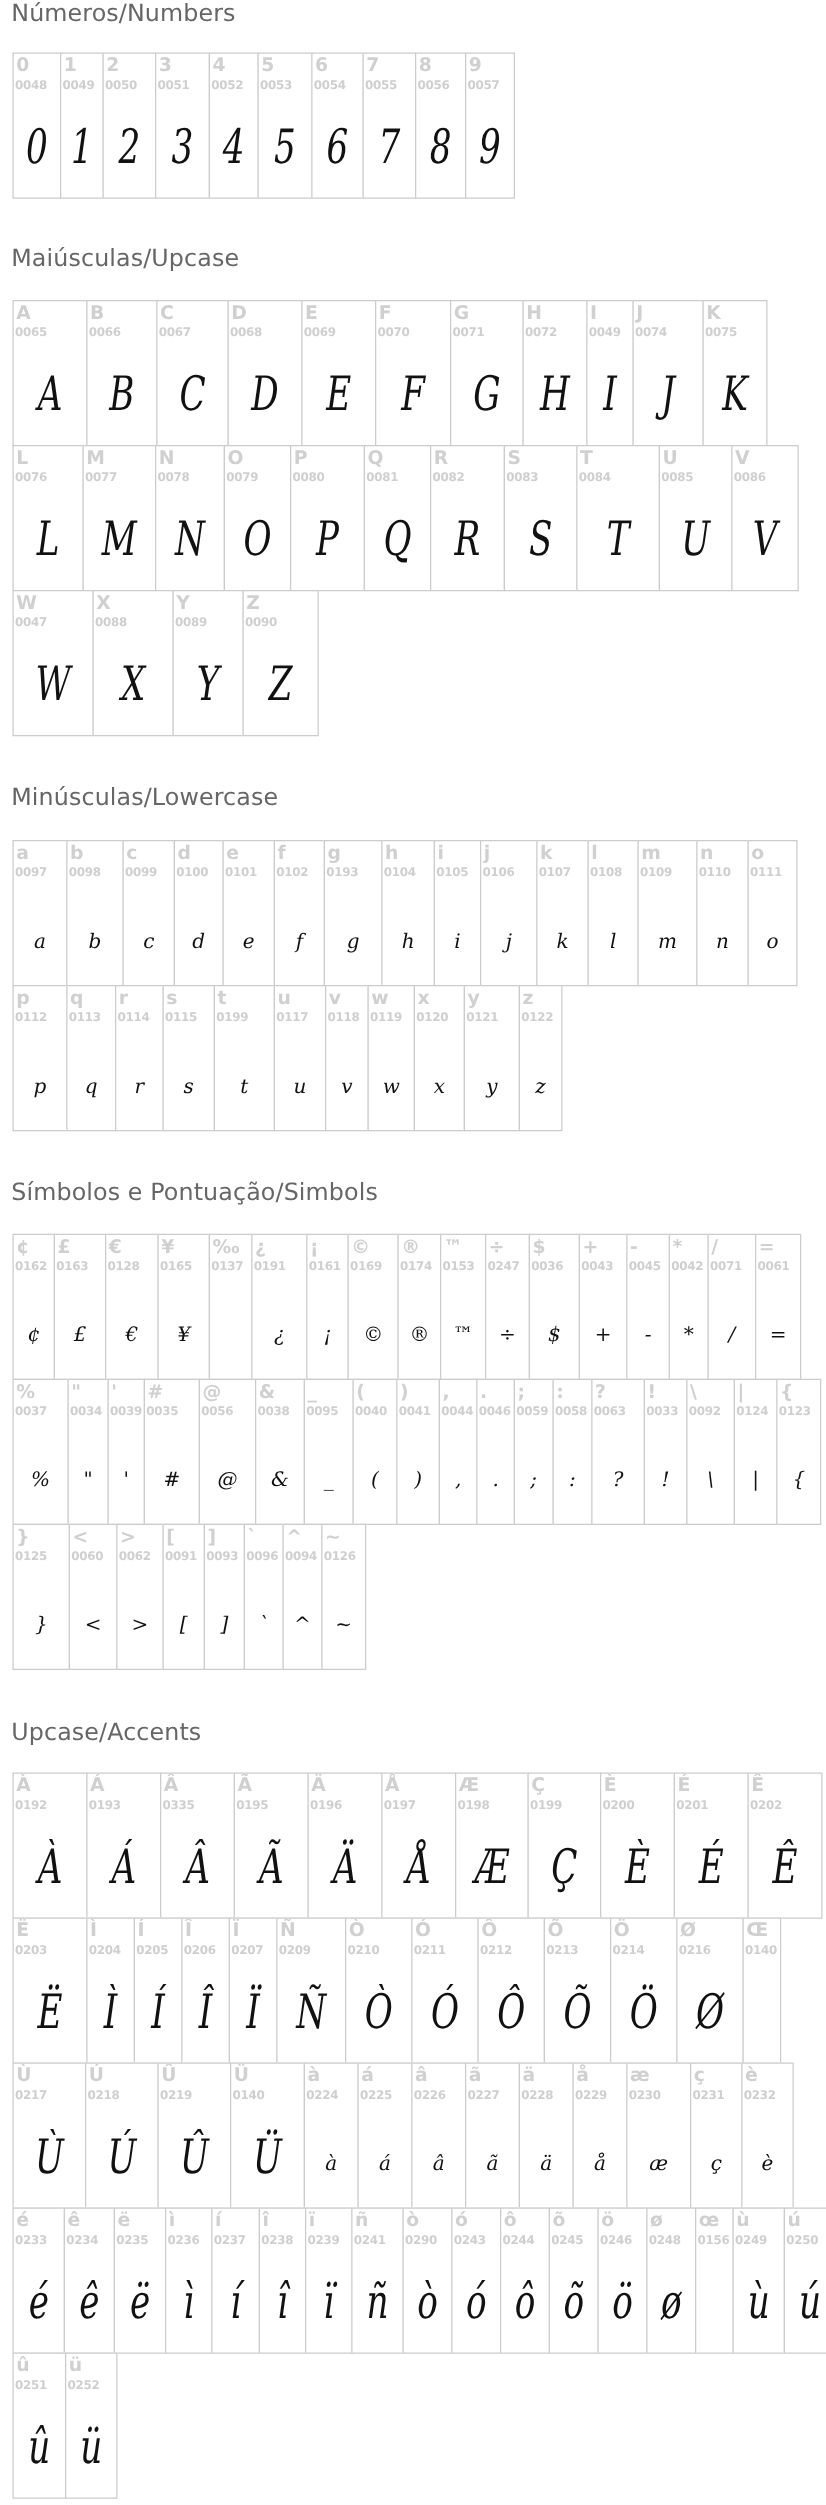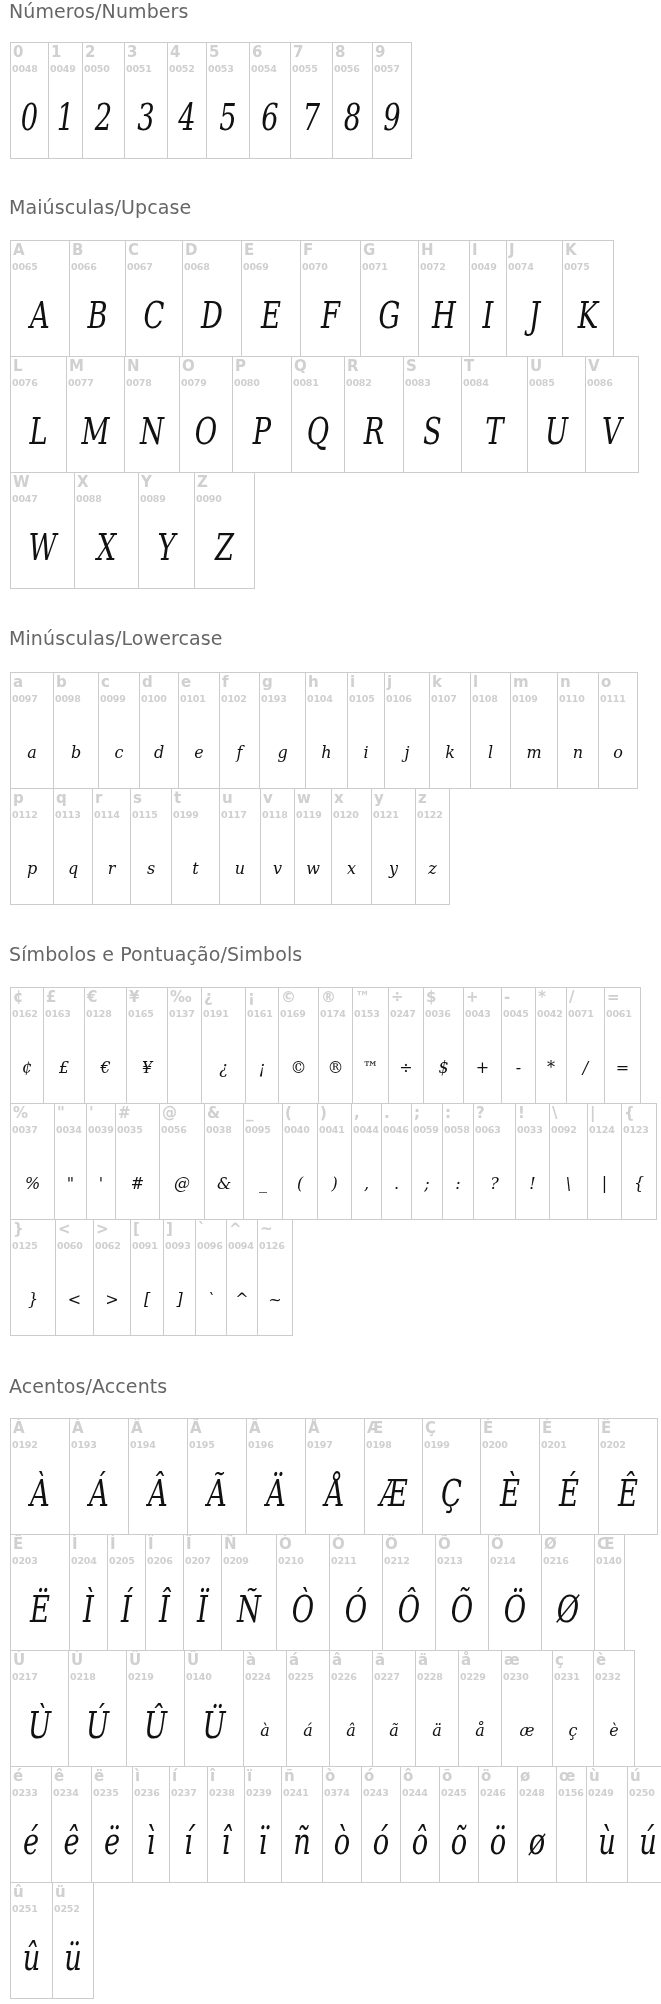--- a/index.html
+++ b/index.html
@@ -585,36 +585,36 @@
           </div>
           <div class="cell" style="width: 36px;">
             <span class="ch">~</span>
             <span class="code">0126</span>
             <span class="glyph small">~</span>
           </div>
         </div>
       </div>
     </div>
     <div class="section" style="top: 1375px;">
-      <h2 class="section-title">Acentos/Accents</h2>
+      <h2 class="section-title">Upcase/Accents</h2>
       <div class="grid" style="top: 43px;">
         <div class="row">
           <div class="cell" style="width: 60px;">
             <span class="ch">À</span>
             <span class="code">0192</span>
             <span class="glyph big">À</span>
           </div>
           <div class="cell" style="width: 60px;">
             <span class="ch">Á</span>
             <span class="code">0193</span>
             <span class="glyph big">Á</span>
           </div>
           <div class="cell" style="width: 60px;">
             <span class="ch">Â</span>
-            <span class="code">0194</span>
+            <span class="code">0335</span>
             <span class="glyph big">Â</span>
           </div>
           <div class="cell" style="width: 60px;">
             <span class="ch">Ã</span>
             <span class="code">0195</span>
             <span class="glyph big">Ã</span>
           </div>
           <div class="cell" style="width: 60px;">
             <span class="ch">Ä</span>
             <span class="code">0196</span>
@@ -821,21 +821,21 @@
             <span class="code">0239</span>
             <span class="glyph big">ï</span>
           </div>
           <div class="cell" style="width: 42px;">
             <span class="ch">ñ</span>
             <span class="code">0241</span>
             <span class="glyph big">ñ</span>
           </div>
           <div class="cell" style="width: 40px;">
             <span class="ch">ò</span>
-            <span class="code">0374</span>
+            <span class="code">0290</span>
             <span class="glyph big">ò</span>
           </div>
           <div class="cell" style="width: 40px;">
             <span class="ch">ó</span>
             <span class="code">0243</span>
             <span class="glyph big">ó</span>
           </div>
           <div class="cell" style="width: 40px;">
             <span class="ch">ô</span>
             <span class="code">0244</span>

